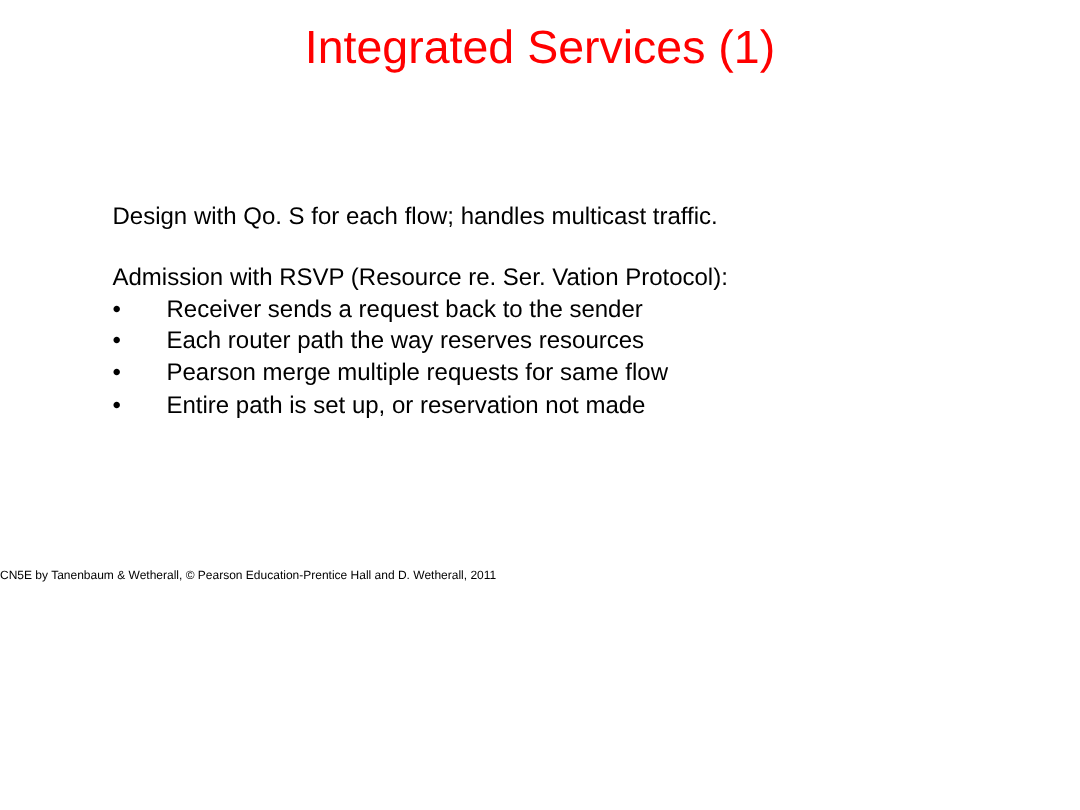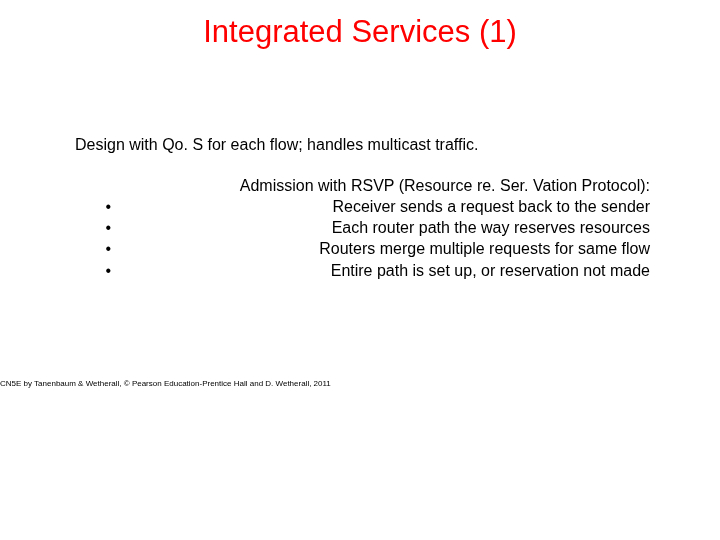--- a/index.html
+++ b/index.html
@@ -36,32 +36,30 @@
       right: 70px;
       font-size: 16px;
       line-height: 1.32;
       color: #000000;
     }
     .body .section1 {
       margin-bottom: 20px;
     }
     .body .section2 {
       margin-bottom: 0;
-      text-align: right;
     }
     .bullet-row {
       display: flex;
     }
     .bullet-dot {
       width: 36px;
       flex: 0 0 36px;
     }
     .bullet-text {
       flex: 1;
-      margin-left: 16px;
     }
     .footer {
       position: absolute;
       bottom: 24px;
       left: 0;
       width: 100%;
       text-align: left;
       font-size: 8px;
       color: #000000;
     }
@@ -83,21 +81,21 @@
       <div class="bullet-row">
         <div class="bullet-dot">•</div>
         <div class="bullet-text">Receiver sends a request back to the sender</div>
       </div>
       <div class="bullet-row">
         <div class="bullet-dot">•</div>
         <div class="bullet-text">Each router path the way reserves resources</div>
       </div>
       <div class="bullet-row">
         <div class="bullet-dot">•</div>
-        <div class="bullet-text">Routers merge multiple requests for same flow</div>
+        <div class="bullet-text">Pearson merge multiple requests for same flow</div>
       </div>
       <div class="bullet-row">
         <div class="bullet-dot">•</div>
         <div class="bullet-text">Entire path is set up, or reservation not made</div>
       </div>
     </div>
 
   </div>
 
   <div class="footer">CN5E by Tanenbaum &amp; Wetherall, © Pearson Education-Prentice Hall and D. Wetherall, 2011</div>

